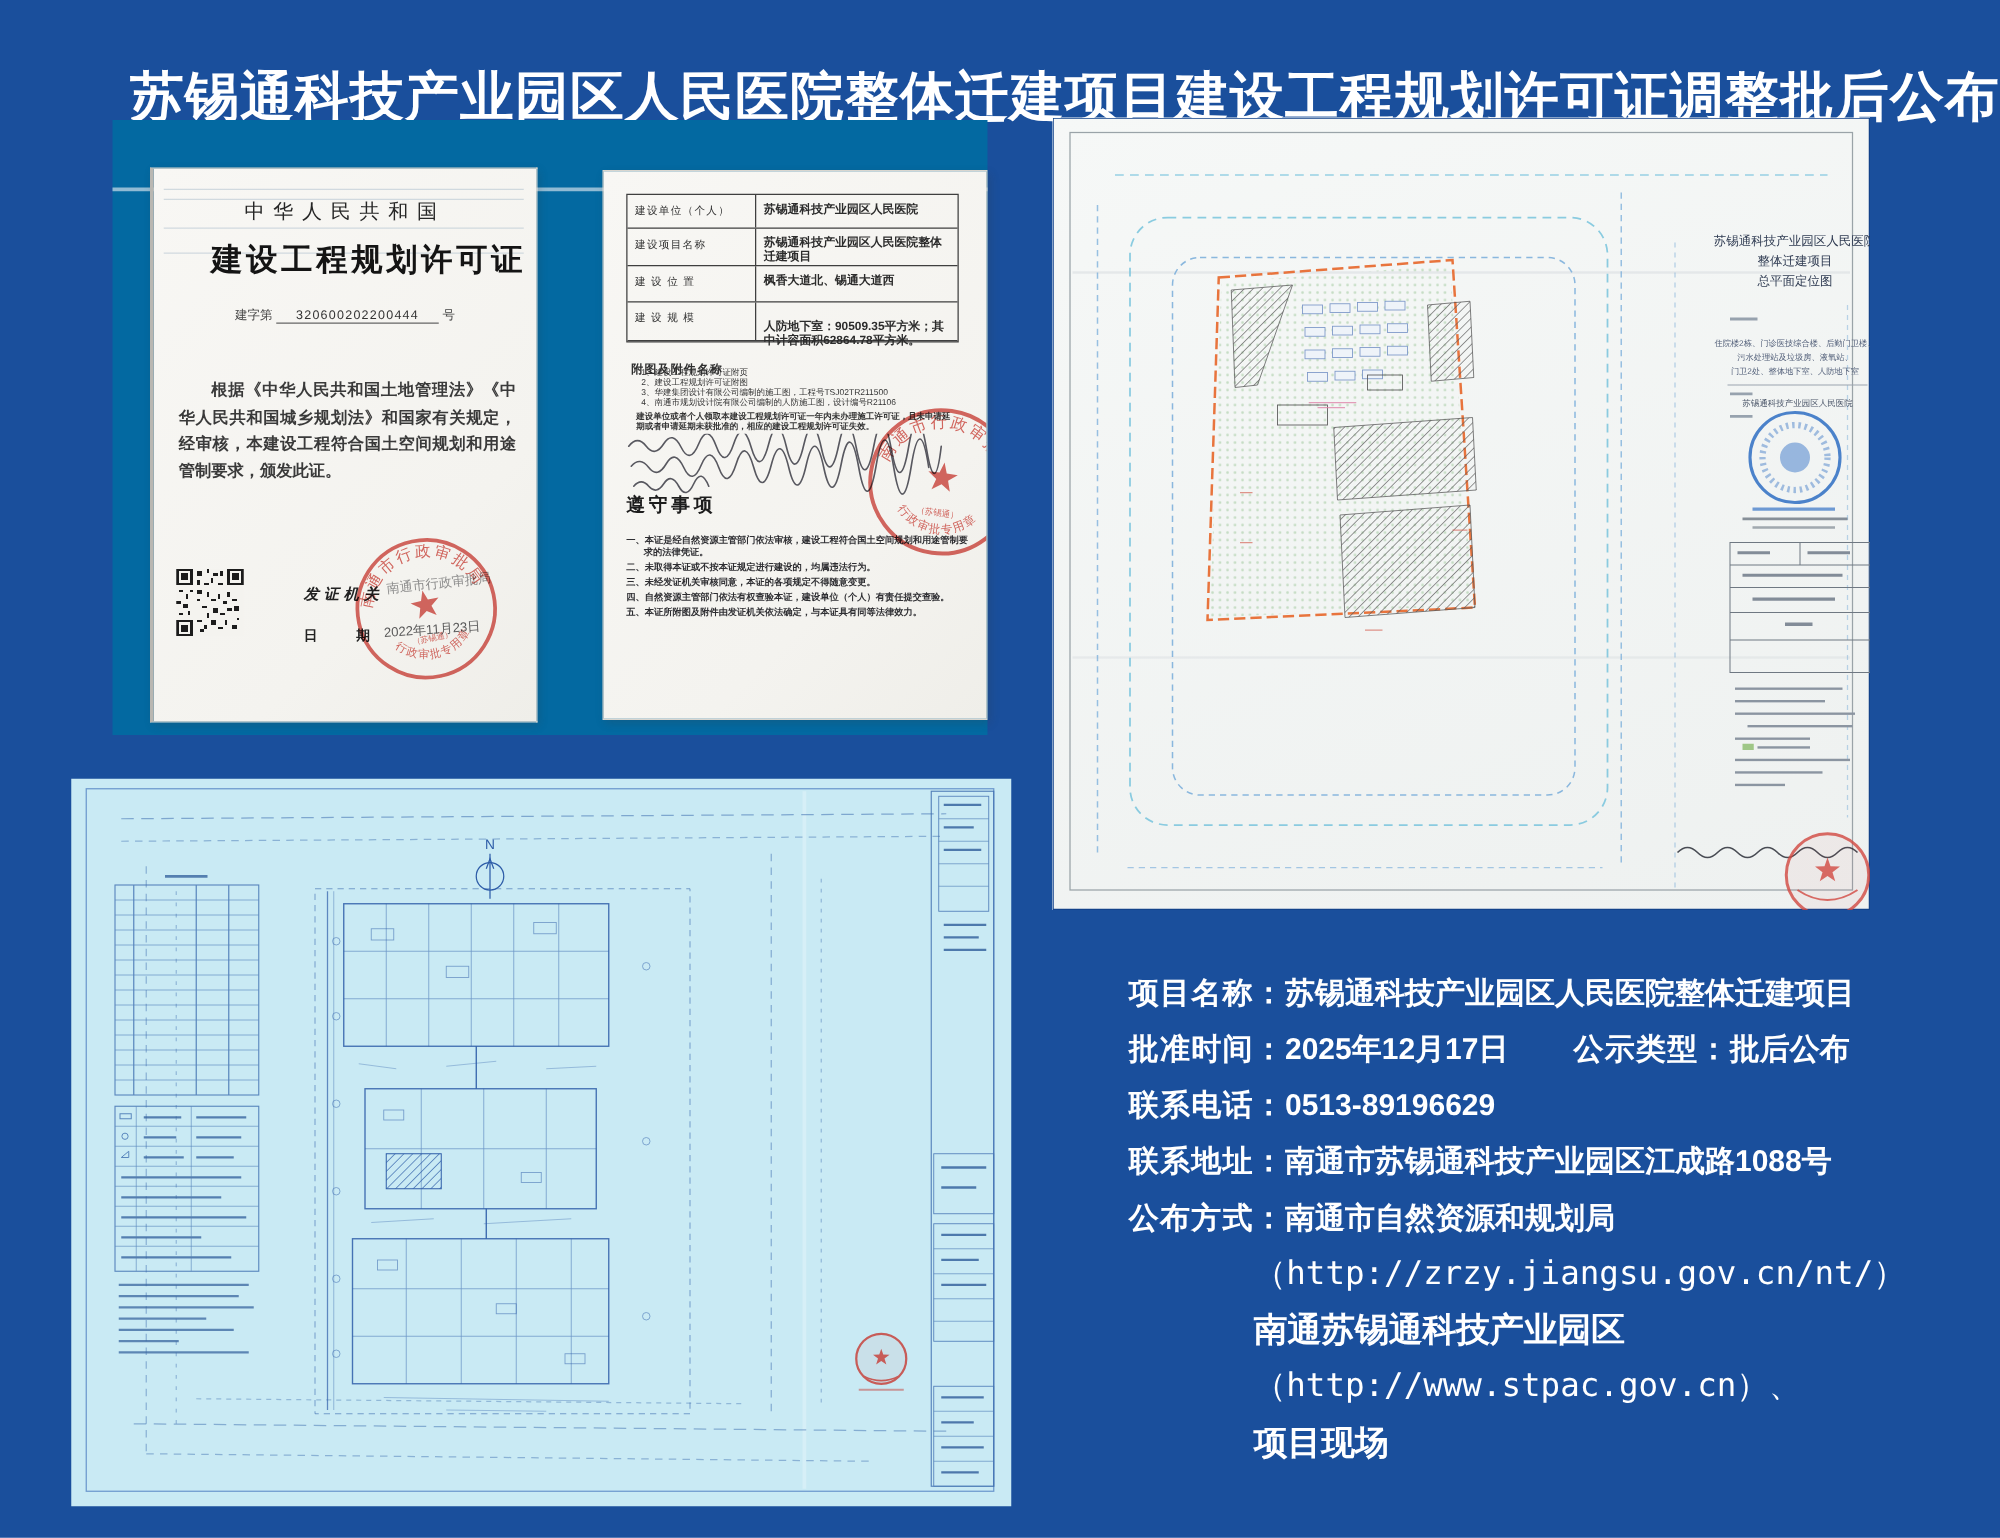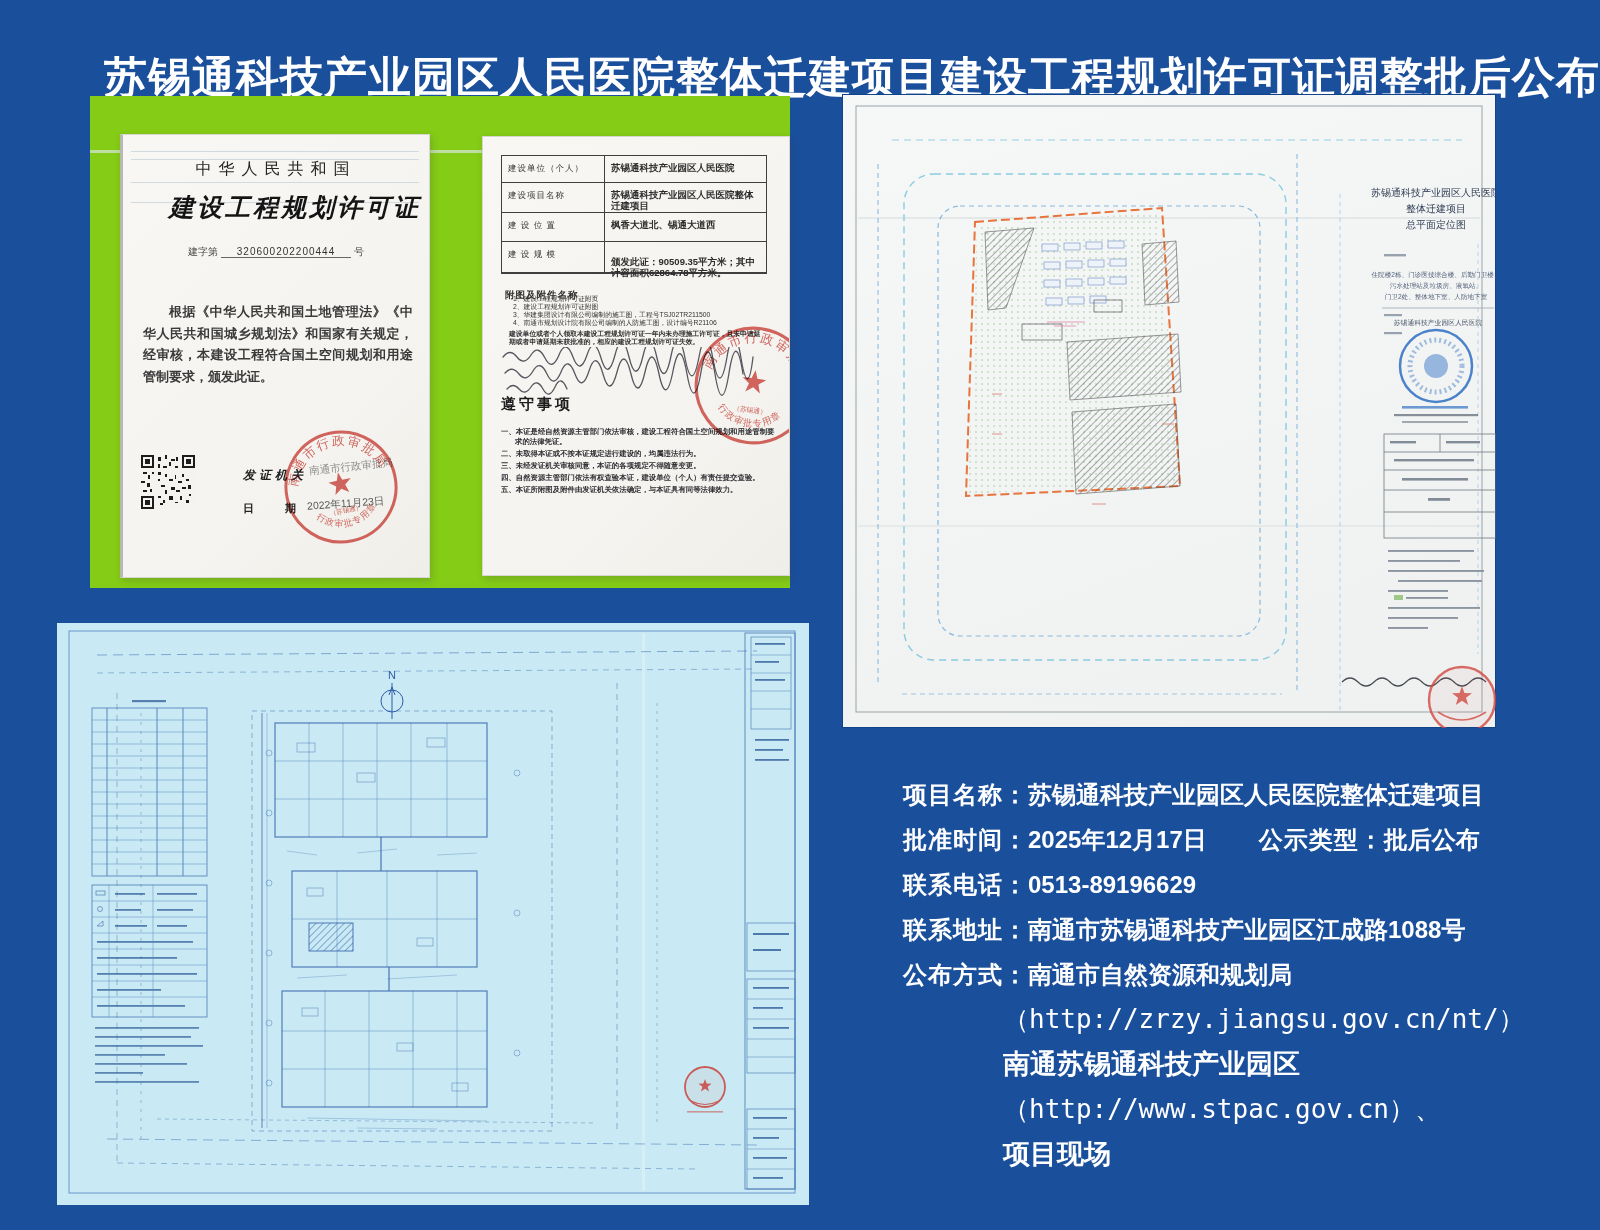--- a/index.html
+++ b/index.html
@@ -8,31 +8,31 @@
     background:#1a4f9c;
     font-family:"Liberation Sans","DejaVu Sans",sans-serif;
   }
   .abs{position:absolute;}
   
   #page-title{
     left:0;top:20px;width:1600px;text-align:right;
     color:#ffffff;font-size:43px;font-weight:700;letter-spacing:1px;
   }
   
-  #panel-cert{left:90px;top:96px;width:700px;height:492px;background:#84cc16;}
+  #panel-cert{left:90px;top:96px;width:700px;height:492px;background:#0369a1;}
   #panel-cert .crease{left:0;top:54px;width:700px;height:3px;background:#dde8f0;opacity:.65;}
   .scanpage{background:linear-gradient(135deg,#f8f7f4 0%,#f4f3ef 70%,#efeee9 100%);
             border:1px solid #d9d6cf;box-shadow:2px 3px 7px rgba(60,60,60,.22);}
   #page-left{left:30px;top:38px;width:306px;height:442px;border-left:3px solid #b9b7b2;}
   #page-right{left:392px;top:40px;width:306px;height:438px;overflow:hidden;}
   .ruleline{left:8px;width:288px;height:1px;background:#c7d2da;opacity:.8;}
   #cert-country{left:0;top:24px;width:306px;text-align:center;font-size:16px;
                 letter-spacing:7px;color:#262626;}
   #cert-title{left:0;top:56px;width:344px;text-align:center;font-size:25px;
-              font-weight:700;letter-spacing:3px;color:#141414;font-style:italic;}
+              font-weight:700;letter-spacing:3px;color:#141414;}
   #cert-no-line{left:0;top:110px;width:306px;text-align:center;font-size:10px;color:#444;}
   #cert-no-line .num{border-bottom:1px solid #666;padding:0 16px;letter-spacing:1px;color:#333;}
   #cert-body{left:20px;top:166px;width:270px;font-size:13px;line-height:21.5px;
              font-weight:700;color:#3a3a3a;text-align:justify;text-indent:2em;}
   #issuer-label{left:120px;top:332px;font-size:12px;font-weight:700;letter-spacing:4px;color:#222;font-style:italic;}
   #issuer-name{left:186px;top:325px;font-size:10.5px;color:#8d8d8d;transform:rotate(-6deg);white-space:nowrap;}
   #date-label{left:120px;top:366px;font-size:11px;font-weight:700;letter-spacing:3px;color:#222;}
   #date-value{left:184px;top:362px;font-size:10.5px;color:#5a5a5a;transform:rotate(-4deg);white-space:nowrap;}
   
   #perm-table{left:18px;top:18px;width:264px;border:1px solid #3f3f3f;}
@@ -173,21 +173,21 @@
       <div class="frow r2">
         <div class="flabel">建设项目名称</div>
         <div class="fval">苏锡通科技产业园区人民医院整体迁建项目</div>
       </div>
       <div class="frow r3">
         <div class="flabel">建 设 位 置</div>
         <div class="fval">枫香大道北、锡通大道西</div>
       </div>
       <div class="frow r4">
         <div class="flabel">建 设 规 模</div>
-        <div class="fval">颁发此证：90509.35平方米；其中计容面积62864.78平方米。</div>
+        <div class="fval">人防地下室：90509.35平方米；其中计容面积62864.78平方米。</div>
       </div>
     </div>
 
     <div id="attach-label" class="abs">附图及附件名称</div>
     <div class="attach-item abs" style="top:158px">1、建设工程规划许可证附页</div>
     <div class="attach-item abs" style="top:166px">2、建设工程规划许可证附图</div>
     <div class="attach-item abs" style="top:174px">3、华建集团设计有限公司编制的施工图，工程号TSJ02TR211500</div>
     <div class="attach-item abs" style="top:182px">4、南通市规划设计院有限公司编制的人防施工图，设计编号R21106</div>
     <div id="attach-note" class="abs">建设单位或者个人领取本建设工程规划许可证一年内未办理施工许可证，且未申请延期或者申请延期未获批准的，相应的建设工程规划许可证失效。</div>
 

